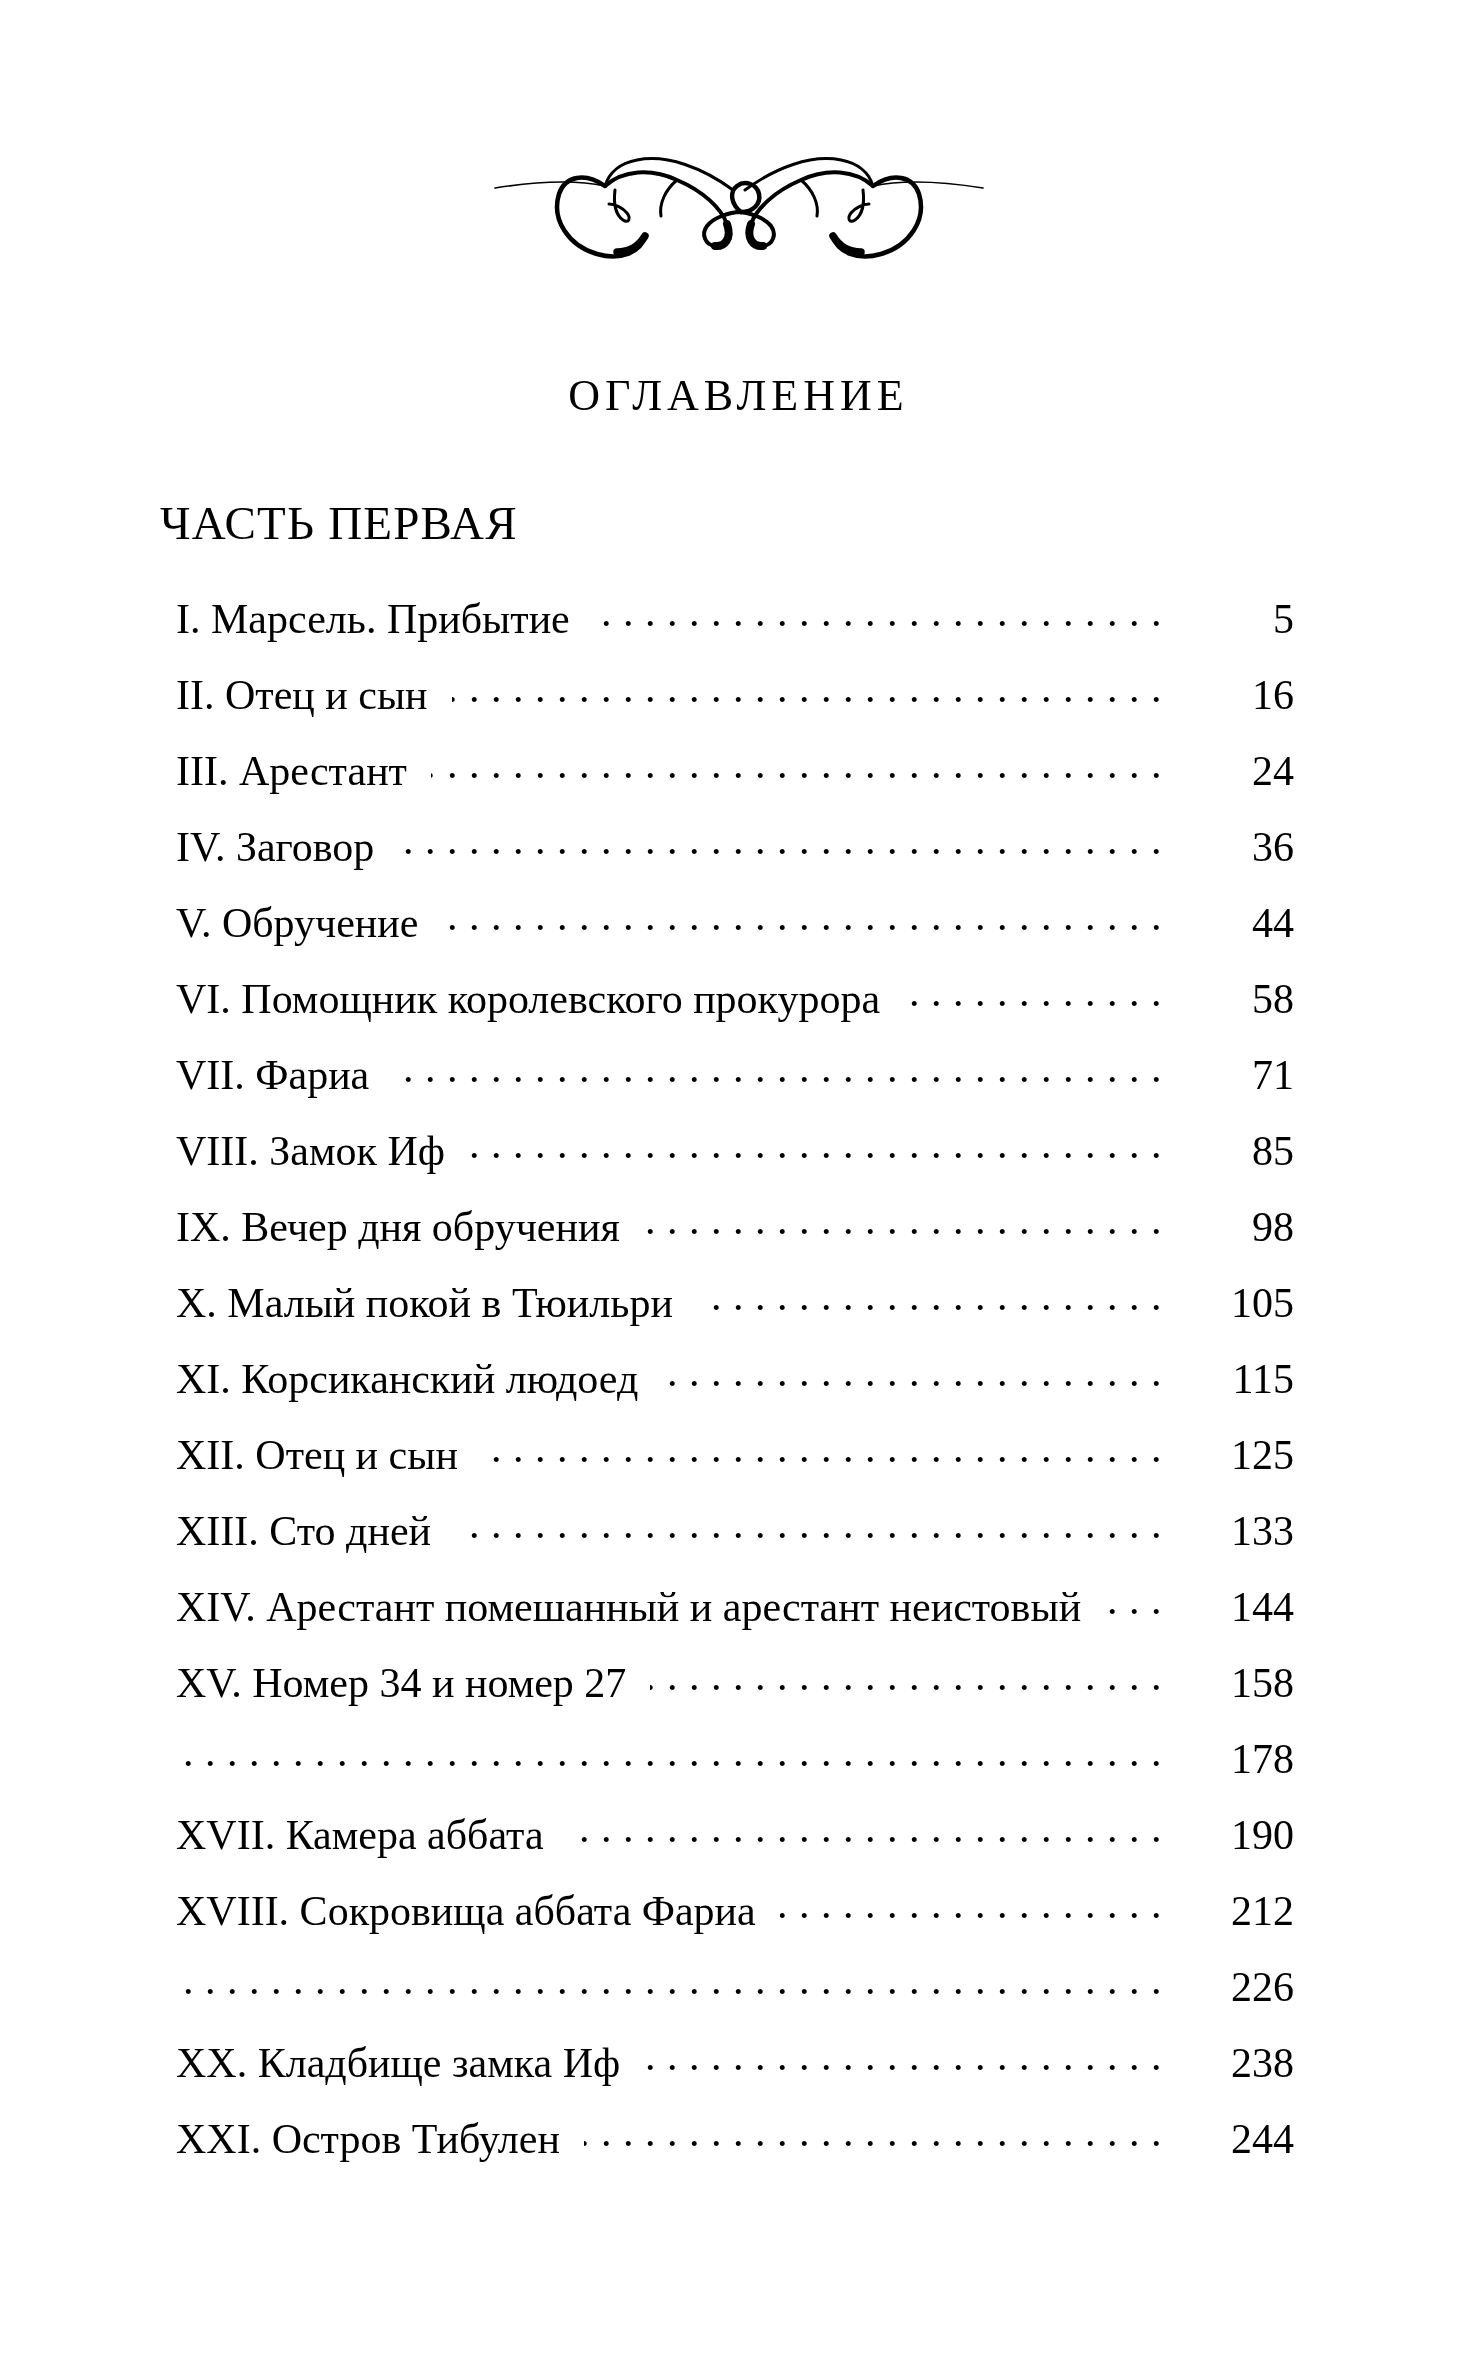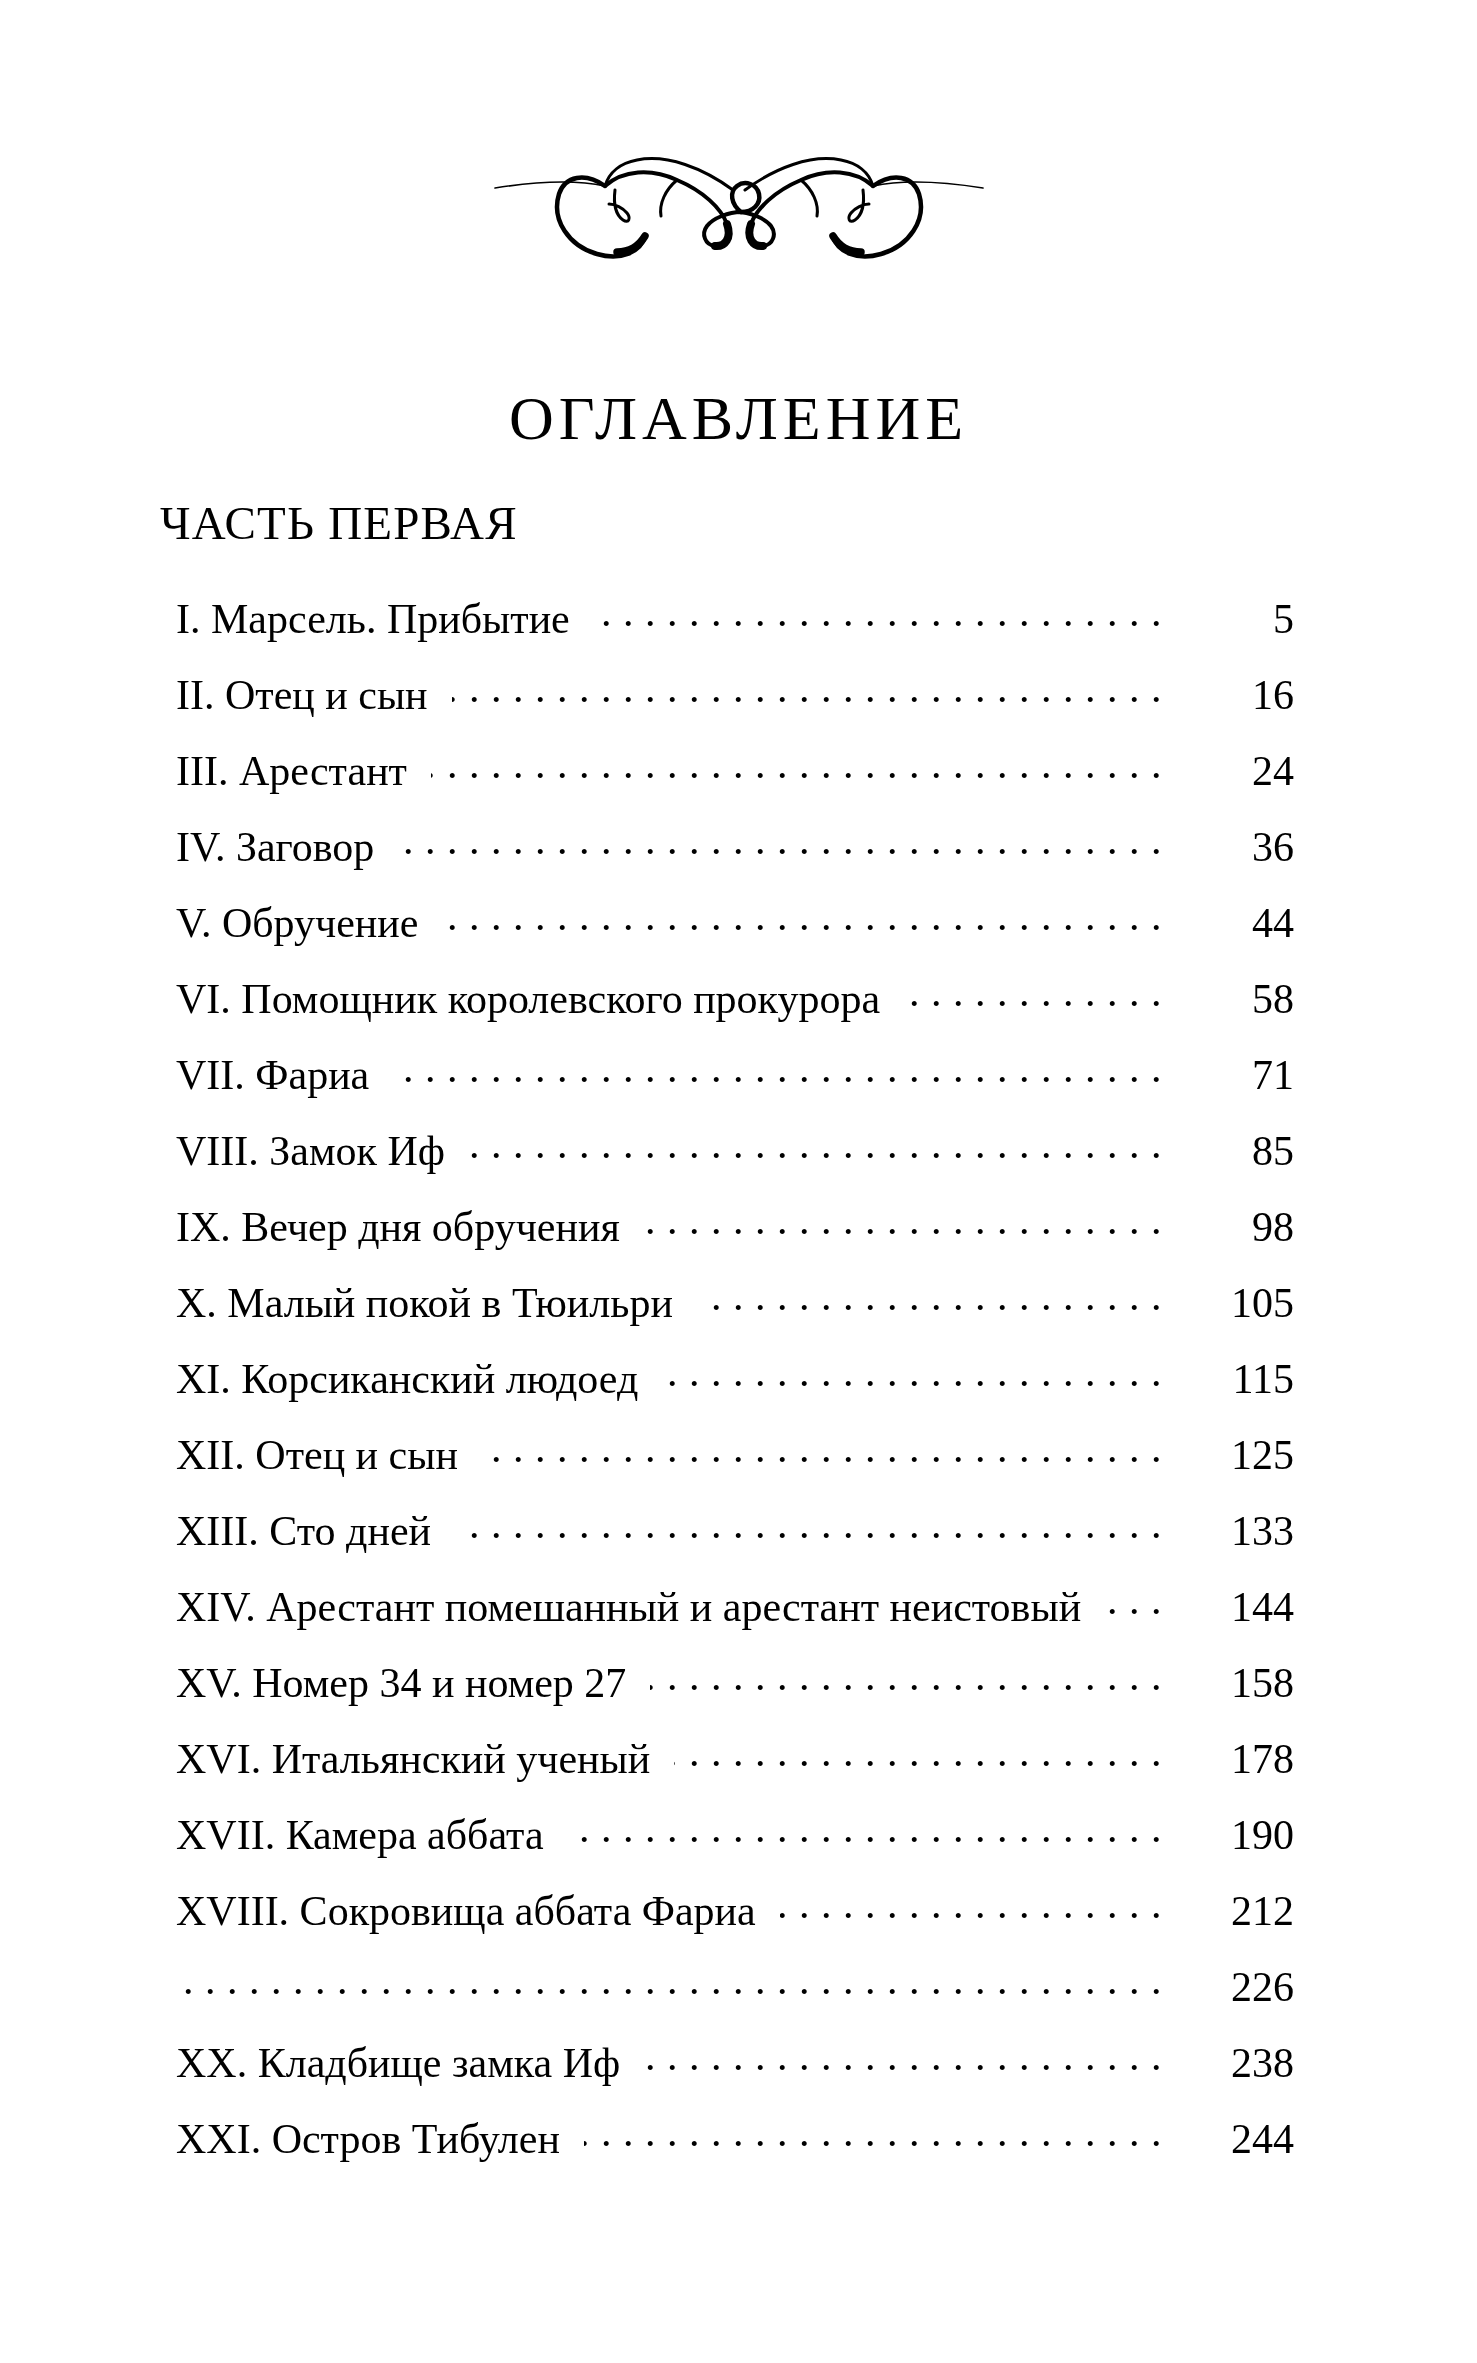--- a/index.html
+++ b/index.html
@@ -37,21 +37,21 @@
     height: 152px;
   }
 
   
   .toc-title {
     position: absolute;
     top: 344px;
     left: 0;
     width: 100%;
     text-align: center;
-    font-size: 62px;
+    font-size: 44px;
     line-height: 1.05;
     letter-spacing: 5px;
     font-weight: 400;
     white-space: nowrap;
   }
 
   
   .toc-body {
     position: absolute;
     top: 500px;
@@ -232,21 +232,20 @@
           <span class="entry-label">XIV. Арестант помешанный и арестант неистовый</span>
           <span class="entry-leader"></span>
           <span class="entry-page">144</span>
         </li>
         <li class="toc-entry">
           <span class="entry-label">XV. Номер 34 и номер 27</span>
           <span class="entry-leader"></span>
           <span class="entry-page">158</span>
         </li>
         <li class="toc-entry">
-          <span class="entry-label">XVI. Итальянский ученый</span>
           <span class="entry-leader"></span>
           <span class="entry-page">178</span>
         </li>
         <li class="toc-entry">
           <span class="entry-label">XVII. Камера аббата</span>
           <span class="entry-leader"></span>
           <span class="entry-page">190</span>
         </li>
         <li class="toc-entry">
           <span class="entry-label">XVIII. Сокровища аббата Фариа</span>

